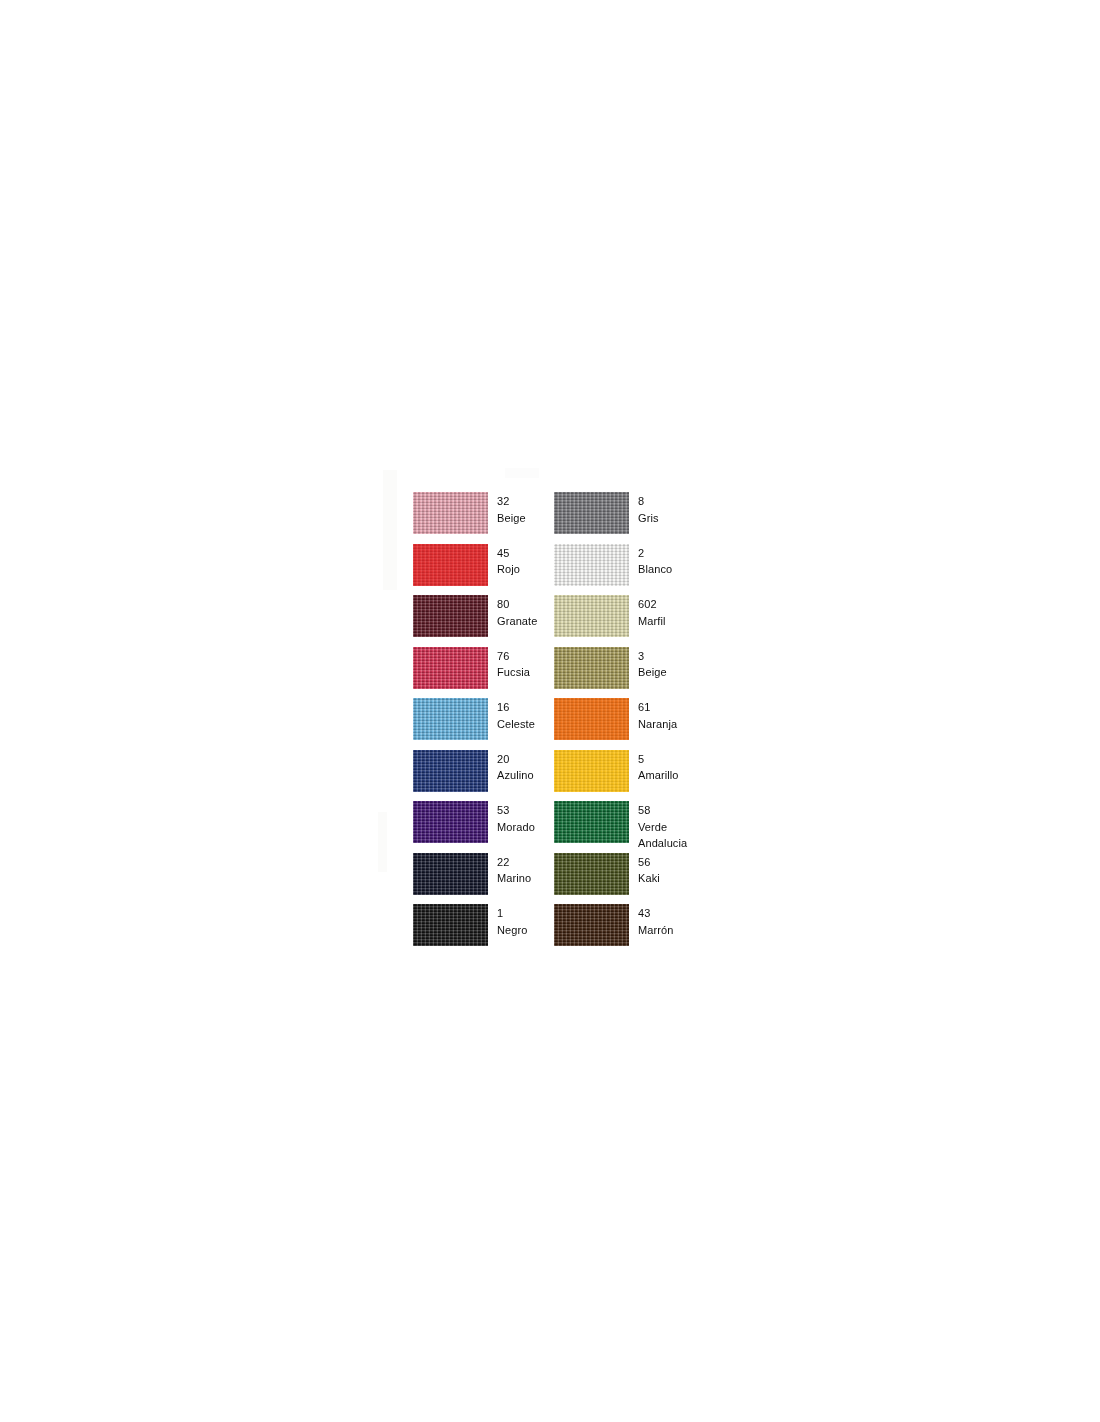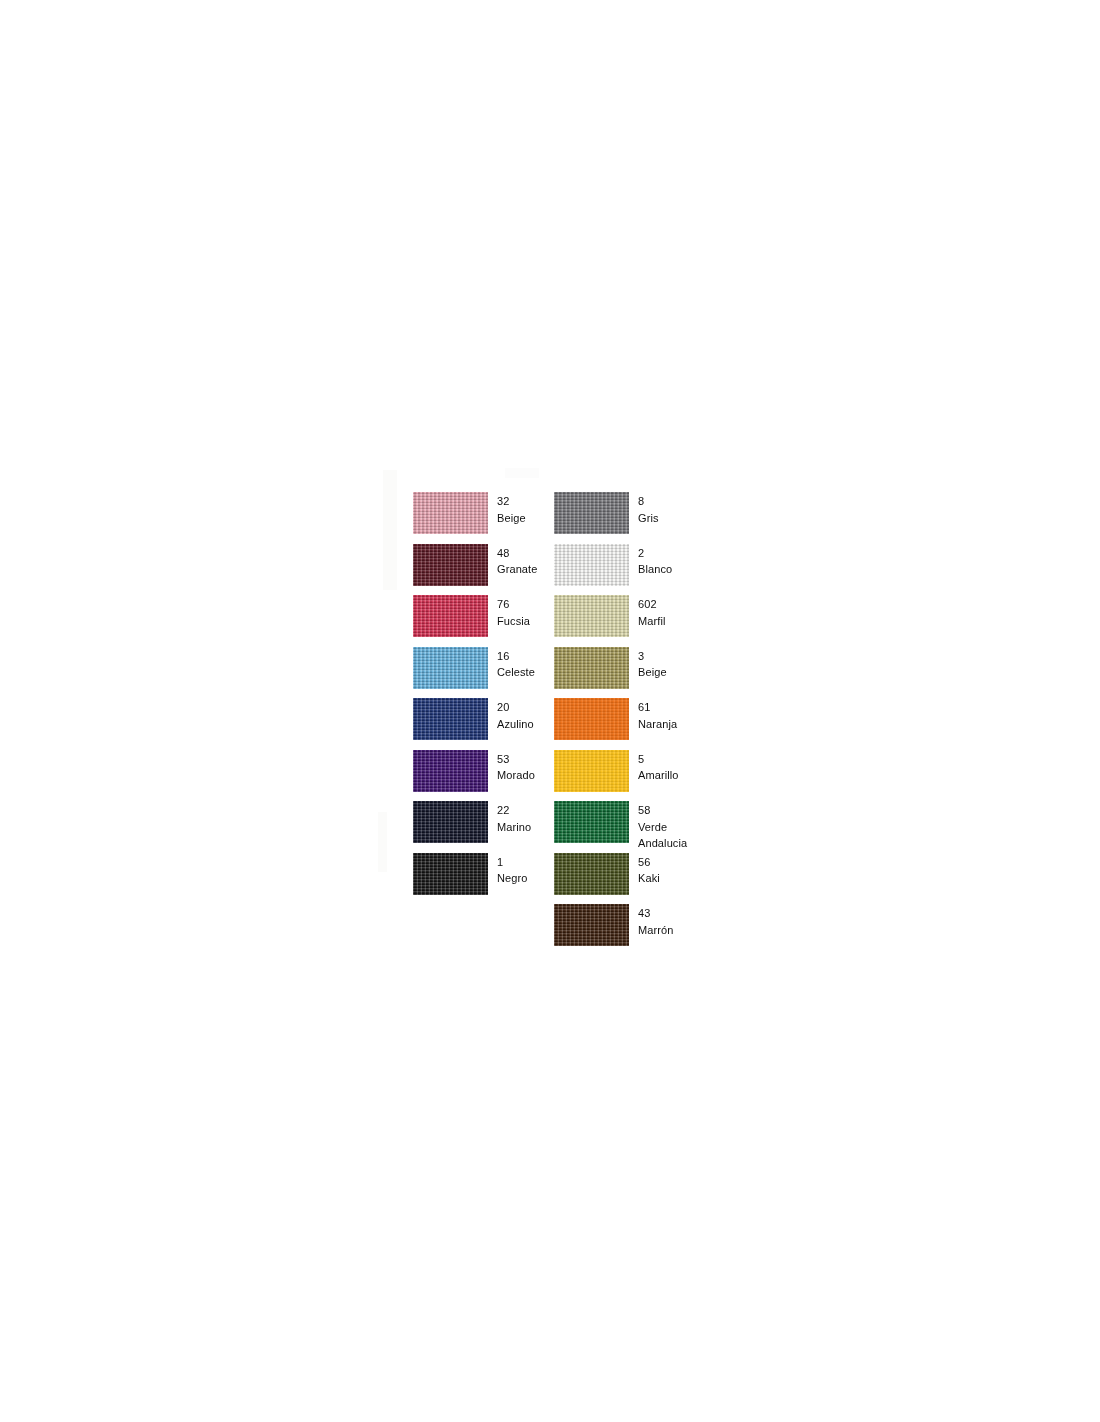--- a/index.html
+++ b/index.html
@@ -102,23 +102,30 @@
   <div class="swatch-columns">
     <div class="swatch-column left">
         <div class="swatch-row">
           <div class="swatch-chip" style="background: rgb(232, 163, 176);"></div>
           <div class="swatch-label">
             <span class="swatch-code">32</span>
             <span class="swatch-name">Beige</span>
           </div>
         </div>
         <div class="swatch-row">
+          <div class="swatch-chip smooth" style="background: rgb(227, 43, 46);"></div>
+          <div class="swatch-label">
+            <span class="swatch-code">45</span>
+            <span class="swatch-name">Rojo</span>
+          </div>
+        </div>
+        <div class="swatch-row">
           <div class="swatch-chip" style="background: rgb(92, 22, 34);"></div>
           <div class="swatch-label">
-            <span class="swatch-code">48</span>
+            <span class="swatch-code">80</span>
             <span class="swatch-name">Granate</span>
           </div>
         </div>
         <div class="swatch-row">
           <div class="swatch-chip" style="background: rgb(212, 43, 78);"></div>
           <div class="swatch-label">
             <span class="swatch-code">76</span>
             <span class="swatch-name">Fucsia</span>
           </div>
         </div>

